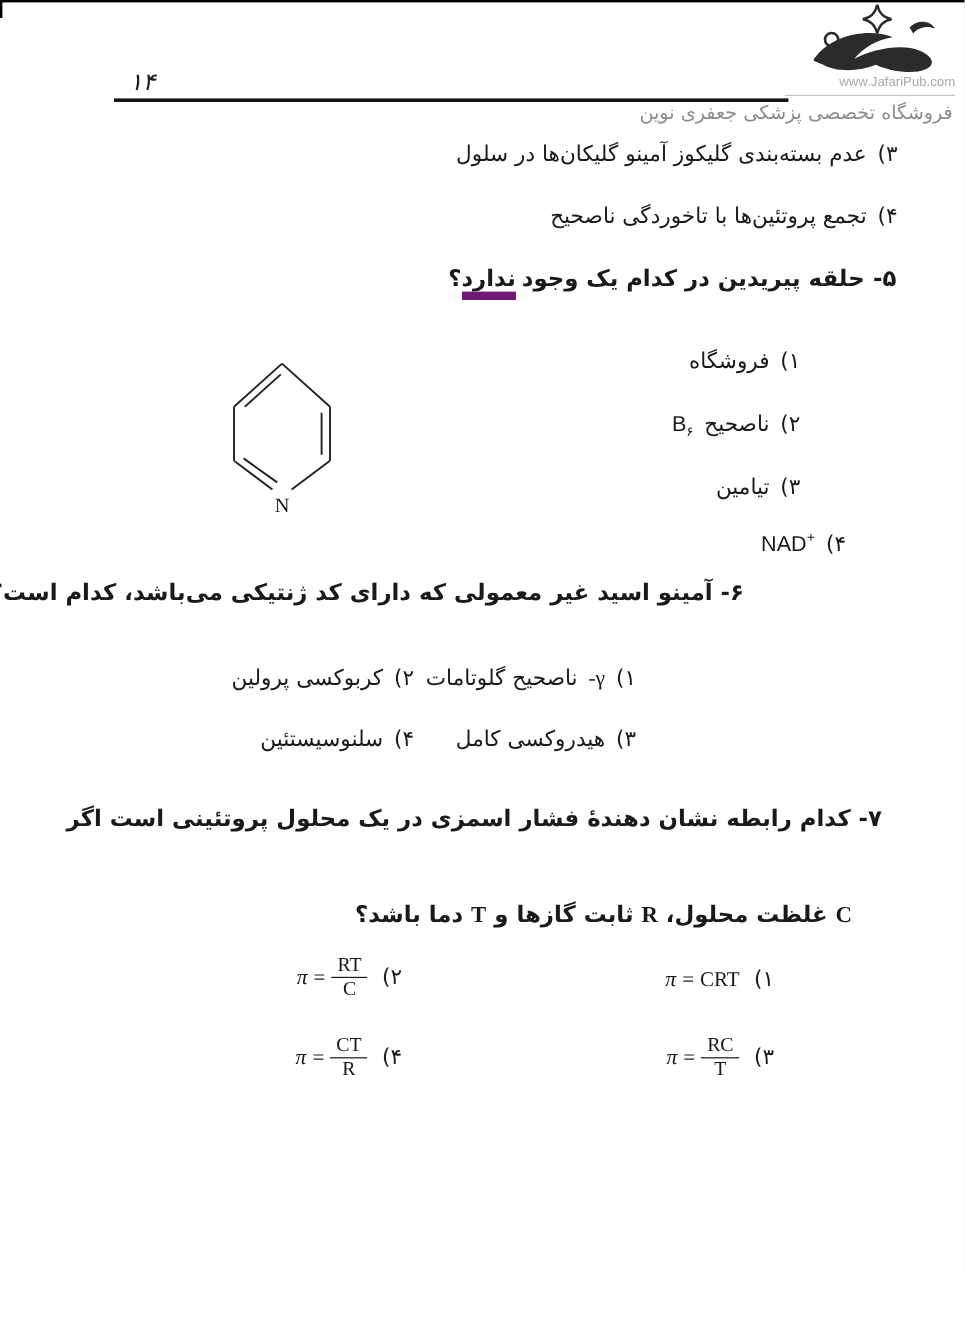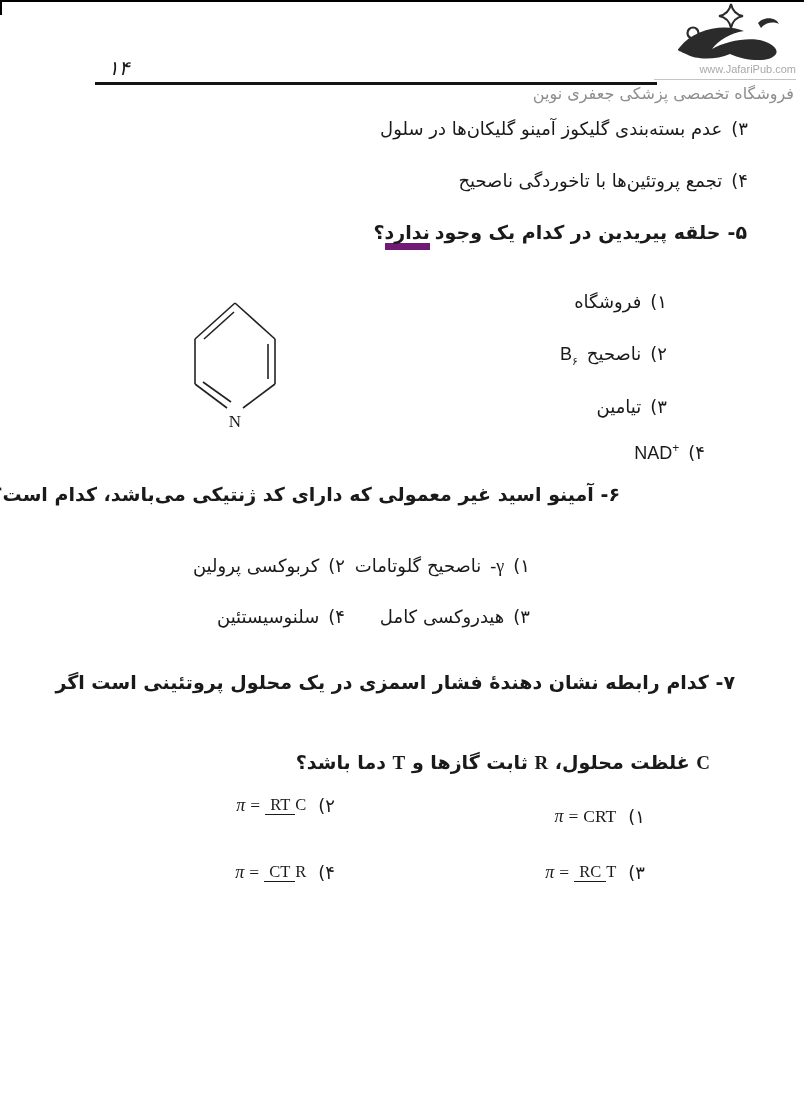--- a/index.html
+++ b/index.html
@@ -23,21 +23,21 @@
   .u-word{border-bottom:7px solid #701a75;margin-right:5px;}
   .lserif{font-family:"Liberation Serif",serif;}
   .latin-iso{font-family:Liberation Sans, sans-serif;direction:ltr;unicode-bidi:isolate;}
   .sub{font-size:11px;vertical-align:sub;}
   .sup{font-size:12px;vertical-align:super;}
 
   .formula{display:flex;direction:rtl;gap:12px;align-items:center;font-size:18px;}
   .math{direction:ltr;unicode-bidi:isolate;font-family:"Liberation Serif",serif;
         display:inline-flex;align-items:center;gap:5px;font-size:17.5px;}
   .pi{font-style:italic;font-size:18px;}
-  .frac{display:inline-flex;flex-direction:row;text-align:center;font-size:16.5px;line-height:1.15;}
+  .frac{display:inline-flex;flex-direction:column;text-align:center;font-size:16.5px;line-height:1.15;}
   .frac .ftop{border-bottom:1.4px solid #1a1a1a;padding:0 5px;}
 
   svg text{font-family:"Liberation Serif",serif;}
 </style>
 </head>
 <body>
 
 <div id="page">
 
   <div class="abs edge-top"></div>

